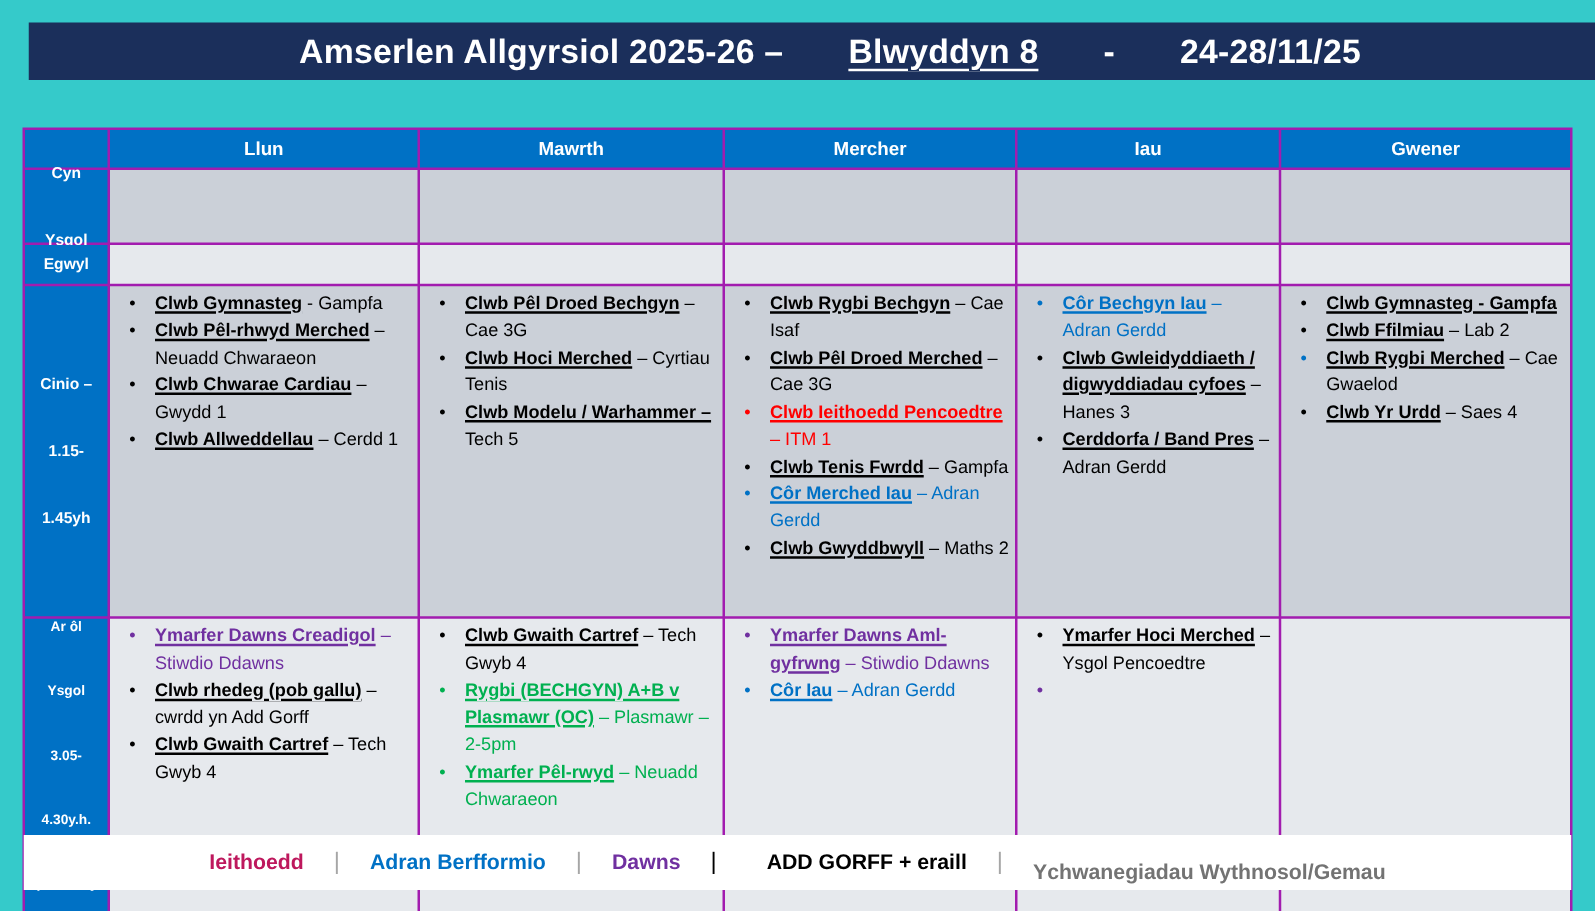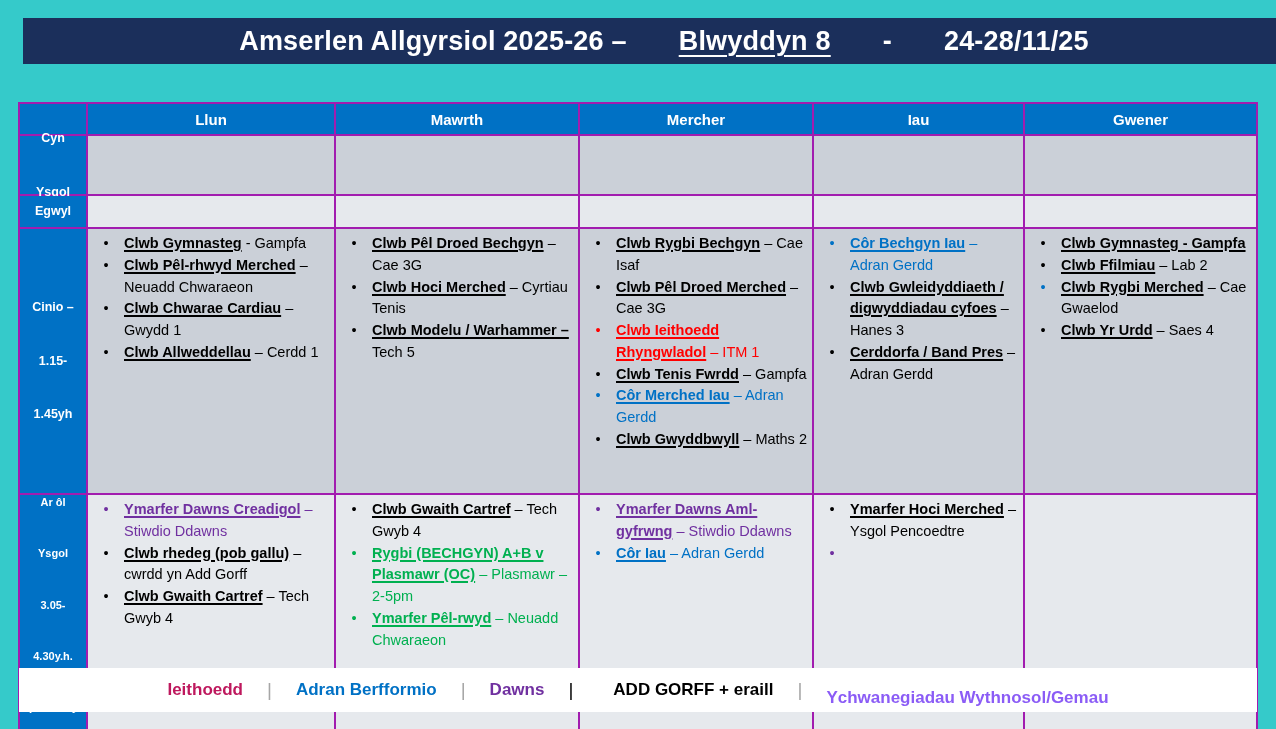--- a/index.html
+++ b/index.html
@@ -125,21 +125,21 @@
       <div class="item">
         <span class="bullet c-black">•</span>
         <span class="txt c-black"><span class="nm">Clwb Rygbi Bechgyn</span><span> – Cae Isaf</span></span>
       </div>
       <div class="item">
         <span class="bullet c-black">•</span>
         <span class="txt c-black"><span class="nm">Clwb Pêl Droed Merched</span><span> – Cae 3G</span></span>
       </div>
       <div class="item">
         <span class="bullet c-red">•</span>
-        <span class="txt c-red"><span class="nm">Clwb Ieithoedd Rhyngwladol</span><span> – ITM 1</span></span>
+        <span class="txt c-red"><span class="nm">Clwb Ieithoedd Pencoedtre</span><span> – ITM 1</span></span>
       </div>
       <div class="item">
         <span class="bullet c-black">•</span>
         <span class="txt c-black"><span class="nm">Clwb Tenis Fwrdd</span><span> – Gampfa</span></span>
       </div>
       <div class="item">
         <span class="bullet c-blue">•</span>
         <span class="txt c-blue"><span class="nm">Côr Merched Iau</span><span> – Adran Gerdd</span></span>
       </div>
       <div class="item">
@@ -240,14 +240,14 @@
 
 <div class="legend">
     <span style="color: #be185d;">Ieithoedd</span>
     <span class="sep" style="color: rgb(166, 166, 166);">|</span>
     <span style="color: rgb(0, 113, 197);">Adran Berfformio</span>
     <span class="sep" style="color: rgb(166, 166, 166);">|</span>
     <span style="color: rgb(112, 48, 160);">Dawns</span>
     <span class="sep" style="color: rgb(0, 0, 0);">|</span>
     <span style="color: rgb(0, 0, 0); margin-left: 16px;">ADD GORFF + eraill</span>
     <span class="sep" style="color: rgb(166, 166, 166);">|</span>
-    <span style="color: #8b5cf6; margin-top: 16px;">Ychwanegiadau Wythnosol/Gemau</span>
+    <span style="color: #737373; margin-top: 16px;">Ychwanegiadau Wythnosol/Gemau</span>
   </div>
 
 </body></html>

